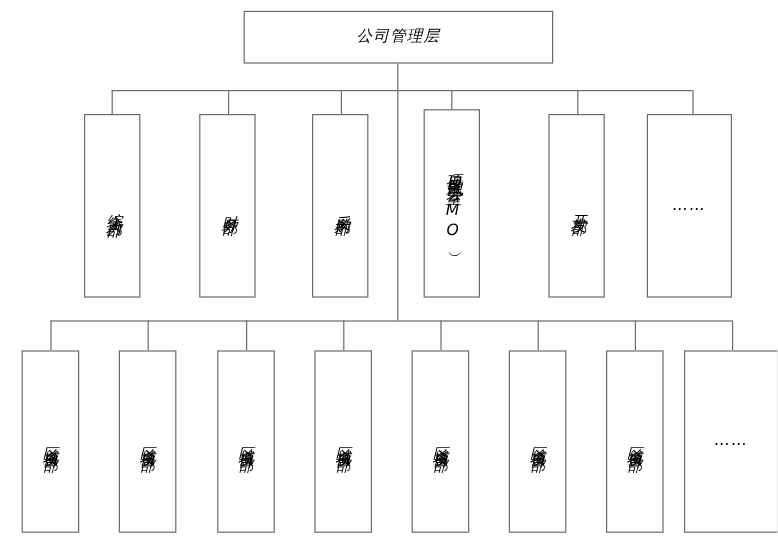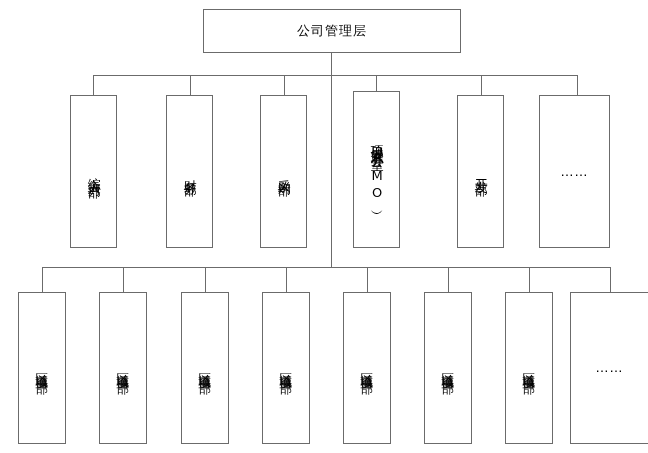--- a/index.html
+++ b/index.html
@@ -25,20 +25,21 @@
     display: flex;
     align-items: center;
     justify-content: center;
     color: #000000;
   }
   .node-label {
     display: block;
     text-align: center;
     line-height: 1.22;
     color: #000000;
+    font-style: italic;
   }
   
   .root .node-label {
     writing-mode: horizontal-tb;
     font-size: 13px;
     letter-spacing: 1px;
   }
   
   .vert .node-label {
     writing-mode: vertical-rl;

